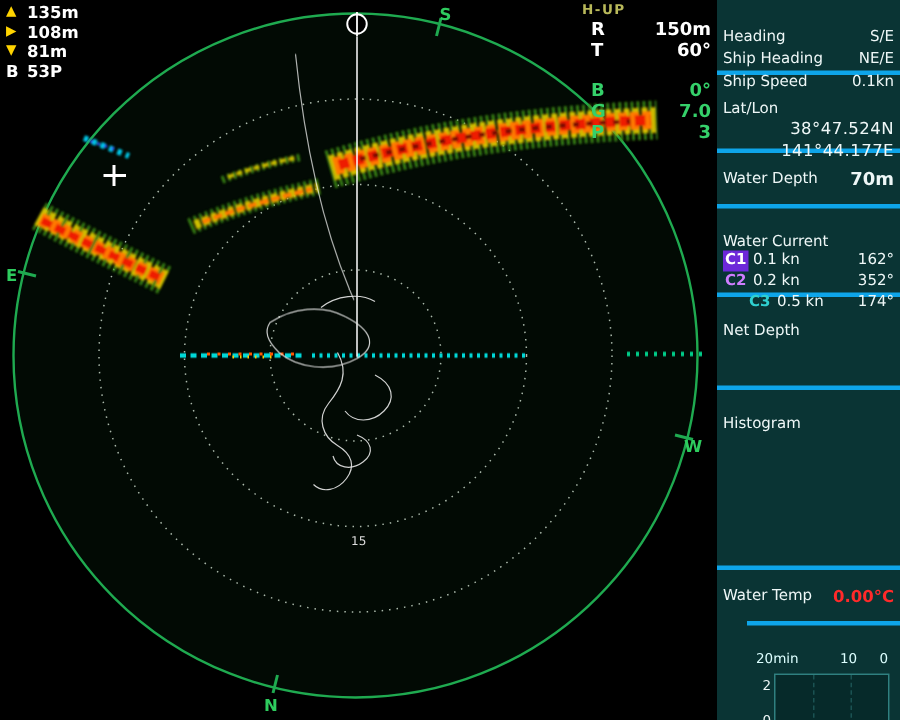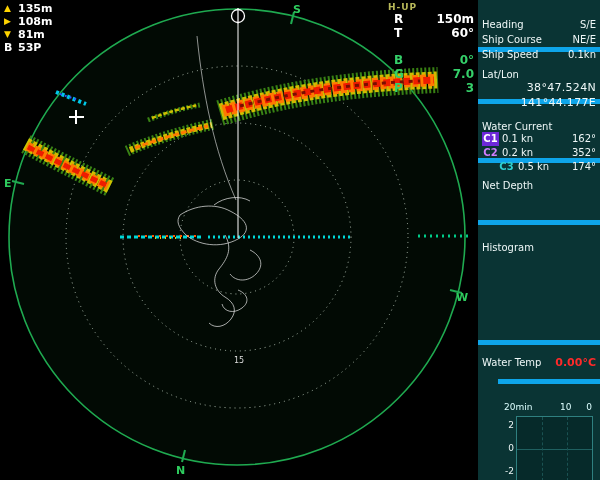--- a/index.html
+++ b/index.html
@@ -23,21 +23,21 @@
   .tl .row{display:flex;align-items:center;}
   .tl .ic{display:inline-block;width:14px;font-size:9px;}
   
   .tr{position:absolute;right:4px;top:2px;width:80px;}
   .tr .mode{display:block;font-size:9px;font-weight:bold;letter-spacing:1px;margin-left:-6px;line-height:10px;}
   .tr .r{display:flex;justify-content:space-between;font-weight:bold;font-size:12px;line-height:14px;color:#fff;}
   .tr .grp2{margin-top:13px;}
   
   .panel{position:absolute;left:478px;top:0;width:122px;height:480px;background:#0a3434;color:#eef7f7;font-size:10px;box-sizing:border-box;}
   .sec{box-sizing:border-box;padding:17px 4px;}
-  .sep{border-top:5px solid #0ea5e9;}
+  .sep{border-top:3px solid #0ea5e9;}
   .prow{display:flex;justify-content:space-between;align-items:center;line-height:15px;}
   .latlon-val{display:block;text-align:right;font-size:11px;letter-spacing:.3px;line-height:15px;}
   .depth-val{font-size:12px;font-weight:bold;}
   .wc-row{display:flex;align-items:center;line-height:14px;}
   .wc-id{display:inline-block;width:17px;text-align:center;margin-right:3px;font-weight:bold;}
   .wc-speed{flex:1;}
   .wc-dir{text-align:right;}
   .temp-val{font-weight:bold;font-size:11px;}
   
   .graph{height:92px;position:relative;margin-left:20px;}
@@ -188,35 +188,39 @@
 </div>
 
 <div class="panel">
 
   <div class="sec" style="height:47px">
     <div class="prow">
       <span>Heading</span>
       <span>S/E</span>
     </div>
     <div class="prow">
-      <span>Ship Course</span>
+      <span>Ship Heading</span>
       <span>NE/E</span>
     </div>
     <div class="prow">
       <span>Ship Speed</span>
       <span>0.1kn</span>
     </div>
   </div>
 
   <div class="sec sep" style="height:52px">
     <span>Lat/Lon</span>
     <span class="latlon-val">38°47.524N</span>
     <span class="latlon-val">141°44.177E</span>
   </div>
 
+  <div class="sec sep prow" style="height:22px">
+    <span>Water Depth</span>
+    <span class="depth-val">70m</span>
+  </div>
 
   <div class="sec sep" style="height:59px">
     <span>Water Current</span>
     <div class="wc-row">
       <span class="wc-id" style="color: rgb(255, 255, 255); background-color: #6d28d9;">C1</span>
       <span class="wc-speed">0.1 kn</span>
       <span class="wc-dir">162°</span>
     </div>
     <div class="wc-row">
       <span class="wc-id" style="color: rgb(207, 125, 255);">C2</span>

